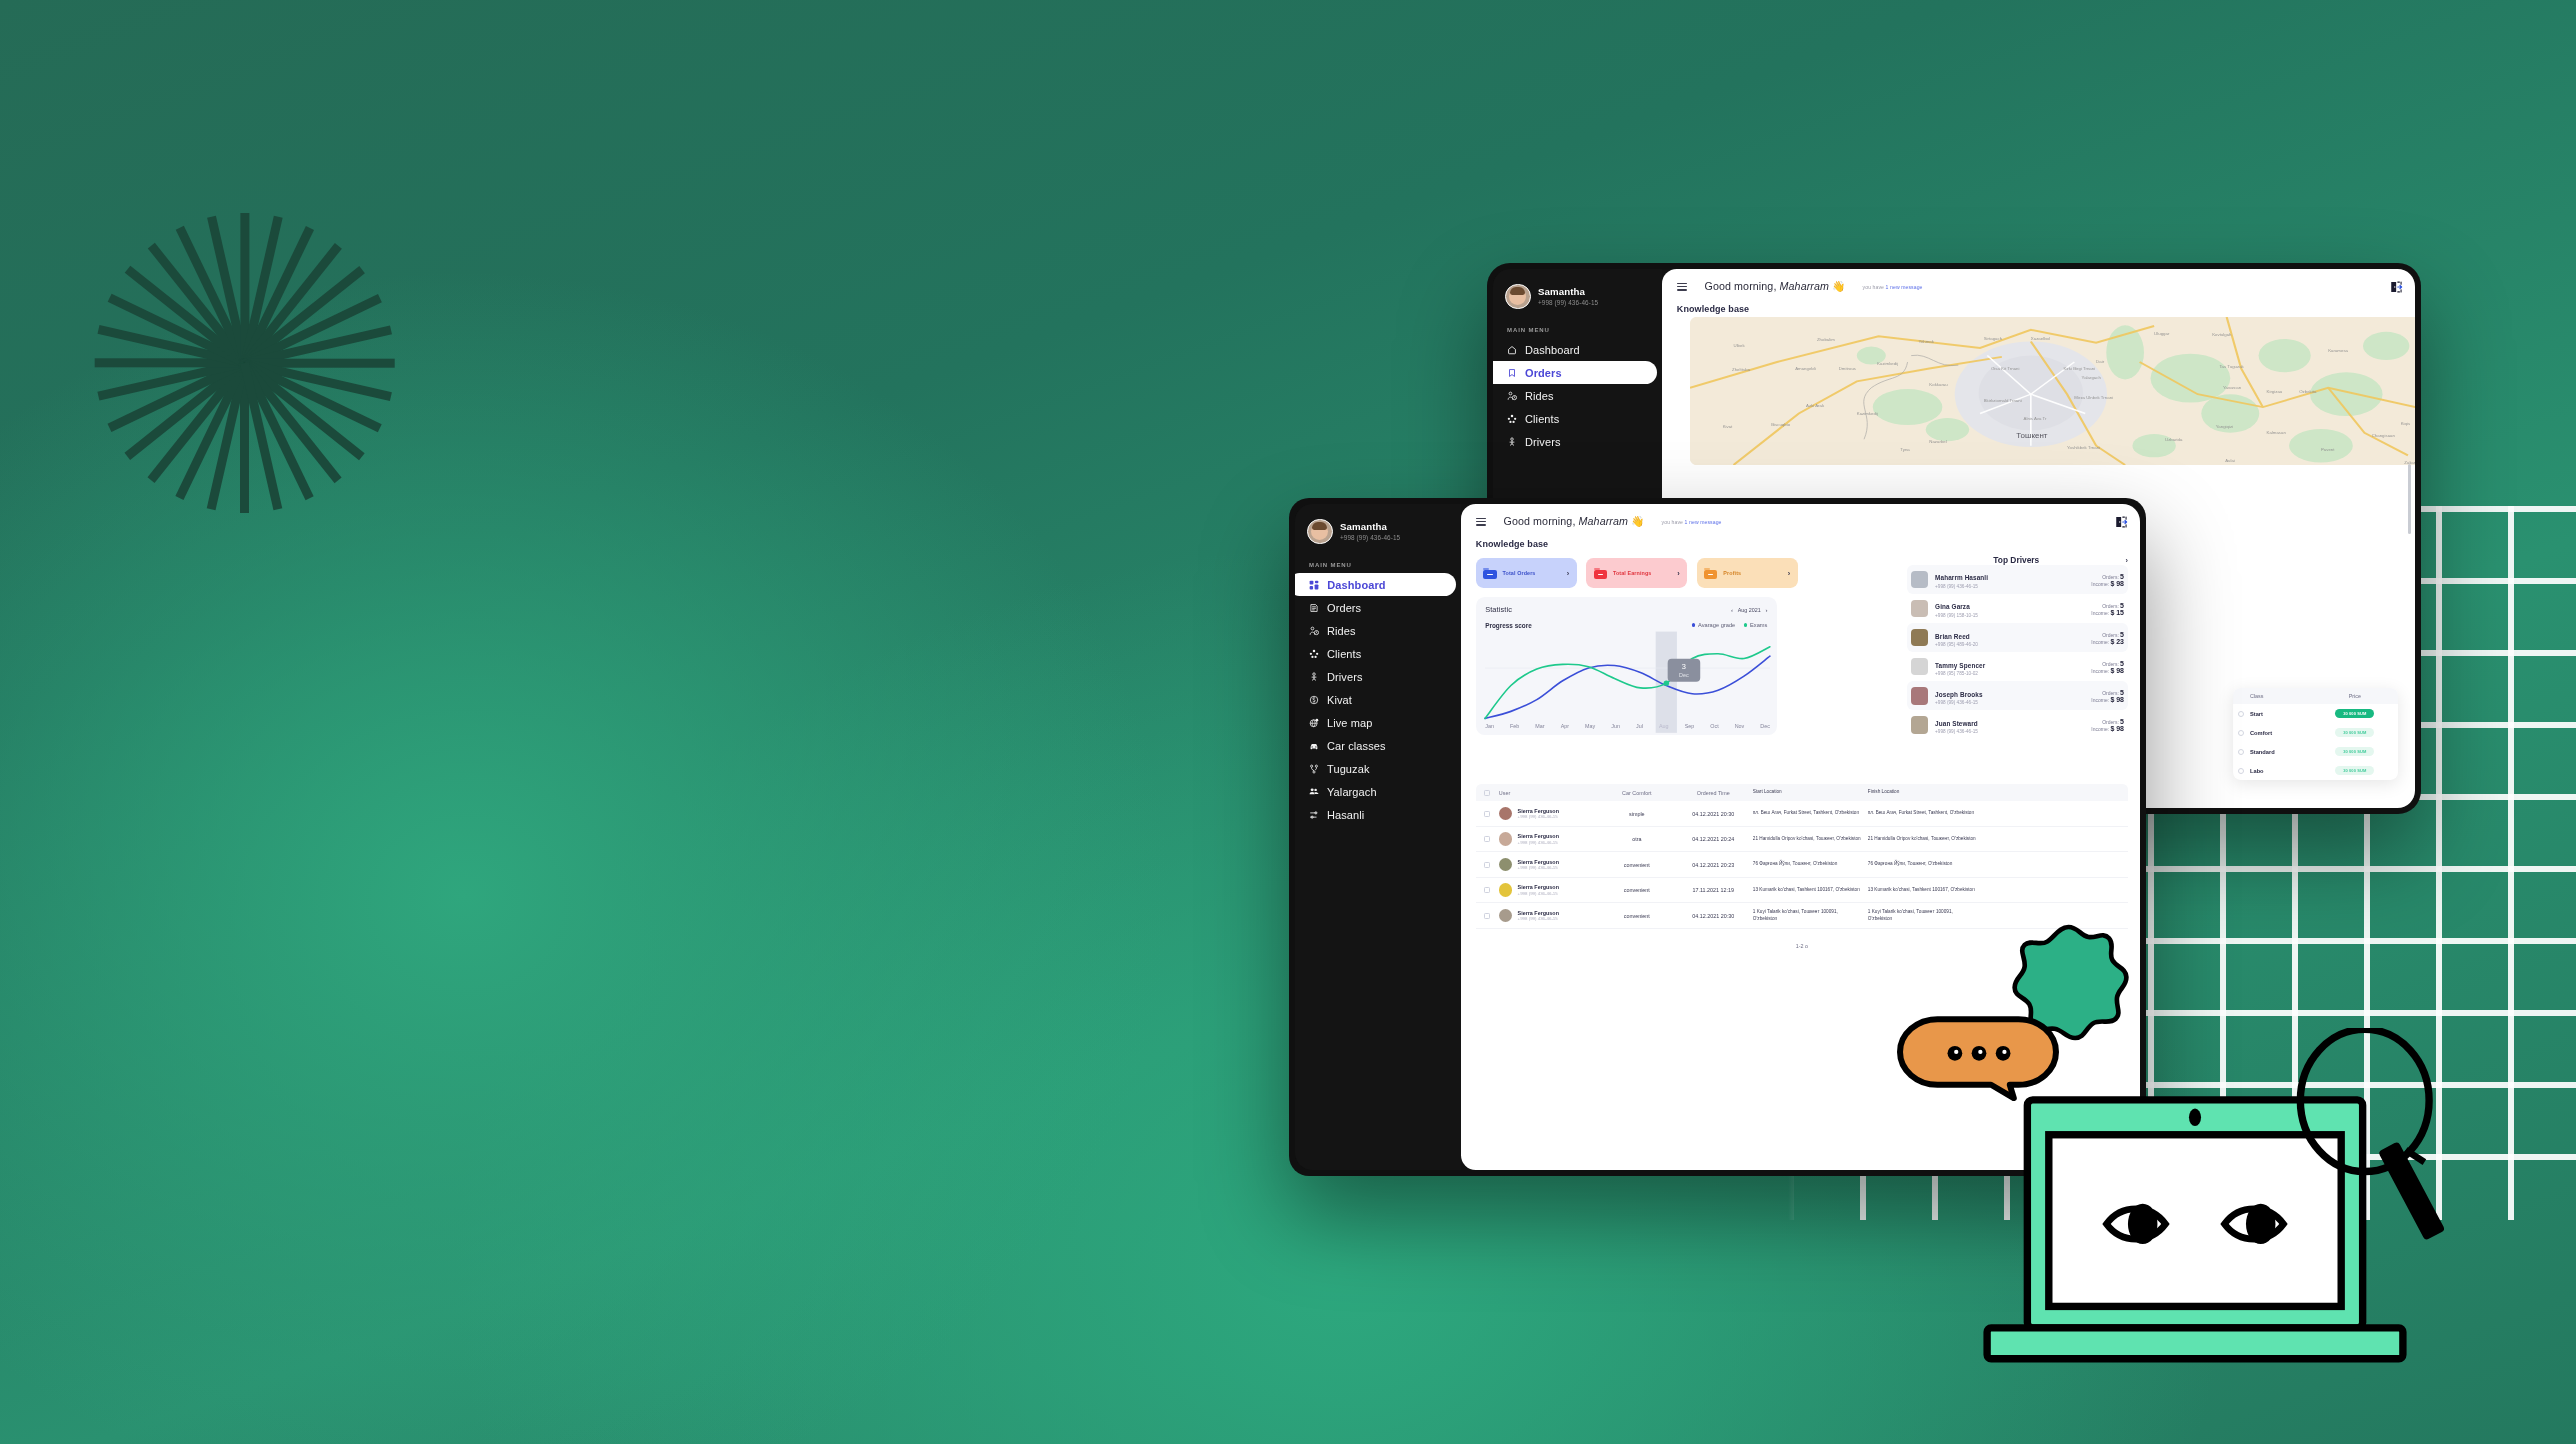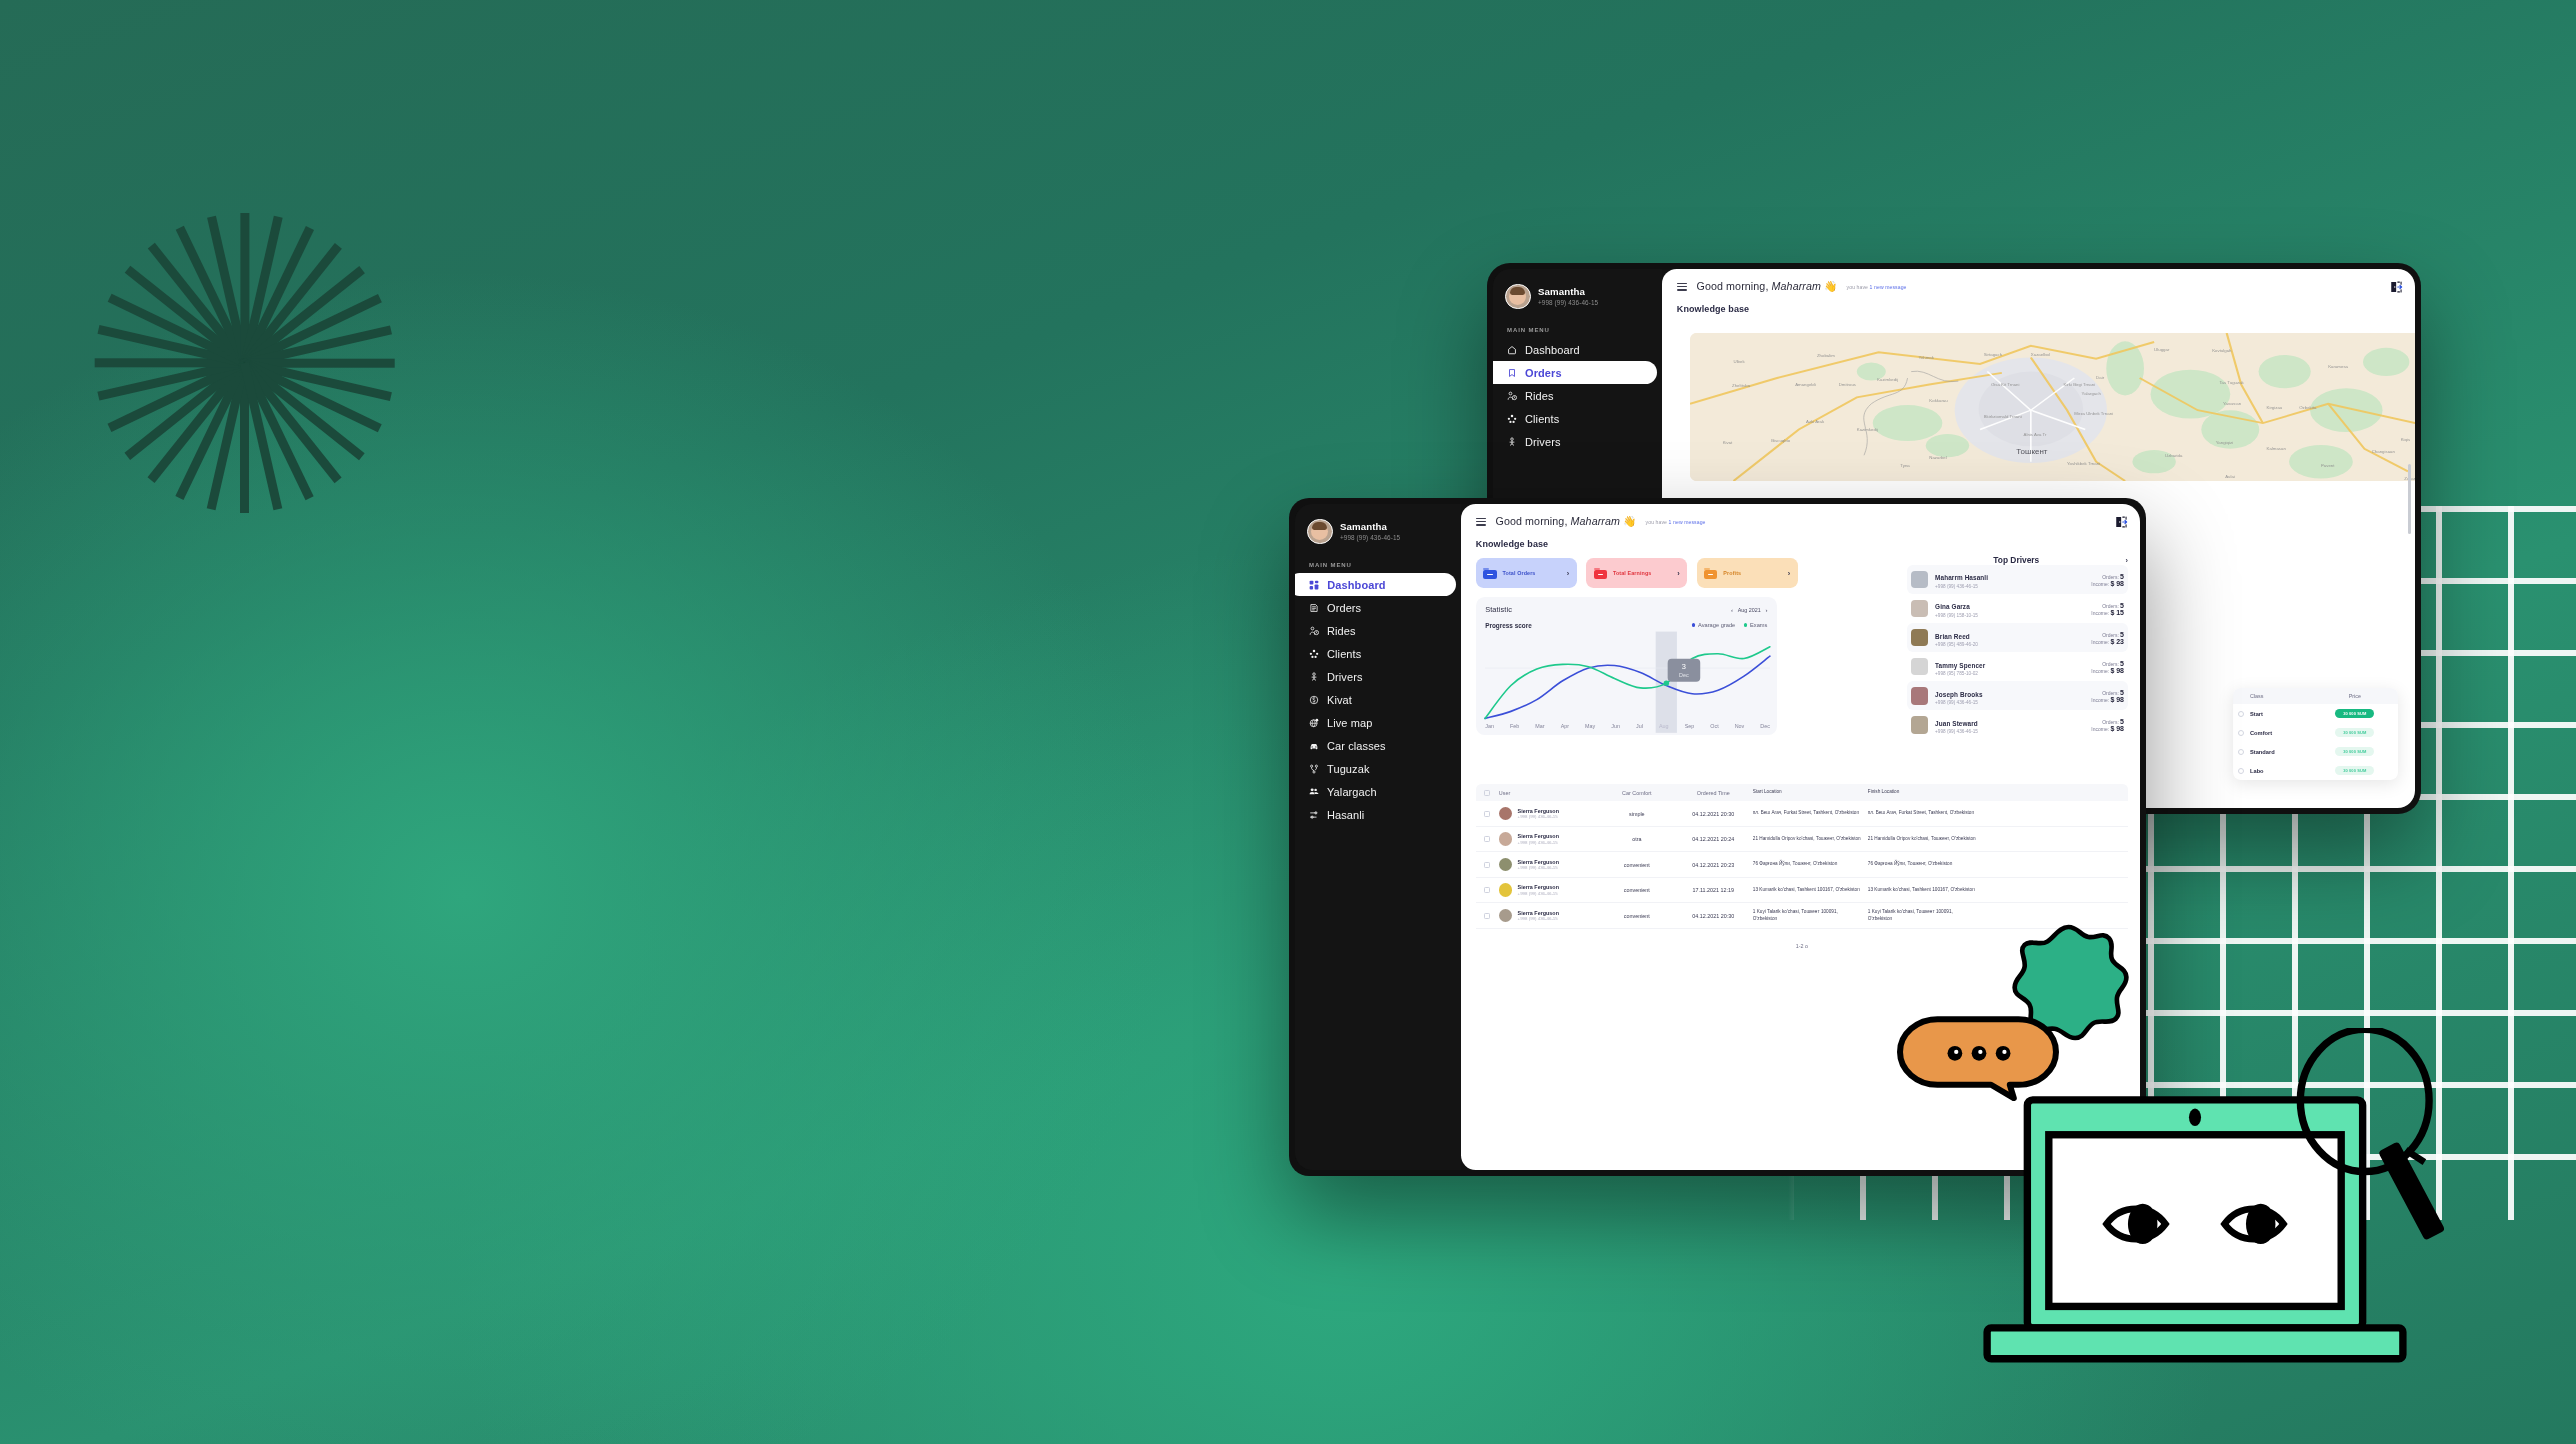--- a/index.html
+++ b/index.html
@@ -86,21 +86,21 @@
     border-radius: 0 13.4px 13.4px 0;
     margin-right: 5.4px;
   }
   .sb-front .sb-item.active { margin-left: -6.7px; padding-left: 21px; border-radius: 13.4px; }
   .sb-item .ic { width: 10px; height: 10px; flex: 0 0 auto; display:flex; align-items:center; justify-content:center; }
   .sb-item .ic svg { width: 10px; height: 10px; display: block; }
 
   
   .content { flex: 1; background: #fff; border-radius: 14.8px 0 0 14.8px; position: relative; overflow: hidden; }
 
-  .topbar { display: flex; align-items: center; gap: 9px; padding: 11.4px 12px 0 14.8px; }
+  .topbar { display: flex; align-items: center; gap: 17px; padding: 11.4px 12px 0 14.8px; }
   .burger { width: 10.7px; display: flex; flex-direction: column; gap: 2px; flex: 0 0 auto; }
   .burger i { display: block; height: 1.2px; background: #3d3d4e; border-radius: 1.3px; }
   .greet { font-size: 10.7px; color: #2c2c3b; letter-spacing: 0.1px; }
   .greet em { font-style: italic; }
   .msg { font-size: 5.1px; color: #9a9aa8; letter-spacing: 0.1px; }
   .msg b { color: #5b6ee8; font-weight: 400; }
   .logout-ic { margin-left: auto; width: 13.4px; height: 12px; flex: 0 0 auto; }
 
   .sec-row { display: flex; align-items: flex-end; padding: 10.7px 12px 0 14.8px; gap: 12px; }
   .sec-title { font-size: 9px; font-weight: 700; color: #2b2b45; letter-spacing: 0.1px; }
@@ -163,21 +163,21 @@
   .c-user .av { width: 13.4px; height: 13.4px; border-radius: 50%; flex: 0 0 auto; background: #d8d3cc; }
   .u-name { font-size: 5.4px; font-weight: 700; color: #2b2b45; }
   .u-phone { font-size: 4.4px; color: #b0b0c0; margin-top: 0.7px; }
   .c-comfort { width: 74px; flex: 0 0 auto; text-align: center; }
   .c-time { width: 79px; flex: 0 0 auto; text-align: center; }
   .c-start, .c-finish { width: 115px; flex: 0 0 auto; font-size: 4.7px; line-height: 1.45; color: #3a3a52; padding-right: 5.4px; }
   .pager { position: absolute; left: 0; right: 0; bottom: -20px; text-align: center; font-size: 5.4px; color: #6d6d85; }
 
   
   .map {
-    position: absolute; left: 14.8px; right: 0; top: 64px; height: 148px;
+    position: absolute; left: 14.8px; right: 0; top: 48px; height: 148px;
     border-radius: 6.7px 0 0 6.7px; overflow: hidden; background: #f2ead9; margin-left: 13px;
   }
   .map svg { width: 100%; height: 100%; display: block; }
   .class-card {
     position: absolute; right: 17.4px; bottom: 28px; width: 165px;
     background: #fff; border-radius: 7.4px; box-shadow: 0 4px 17.4px rgba(0,0,0,.10); overflow: hidden;
   }
   .cc-head { display: flex; background: #f6f7fa; height: 16px; align-items: center; font-size: 5.4px; color: #6d6d85; }
   .cc-row { display: flex; align-items: center; height: 19px; font-size: 5.7px; color: #2b2b45; font-weight: 700; }
   .cc-c1 { width: 17.4px; flex:0 0 auto; display: flex; justify-content: center; }

